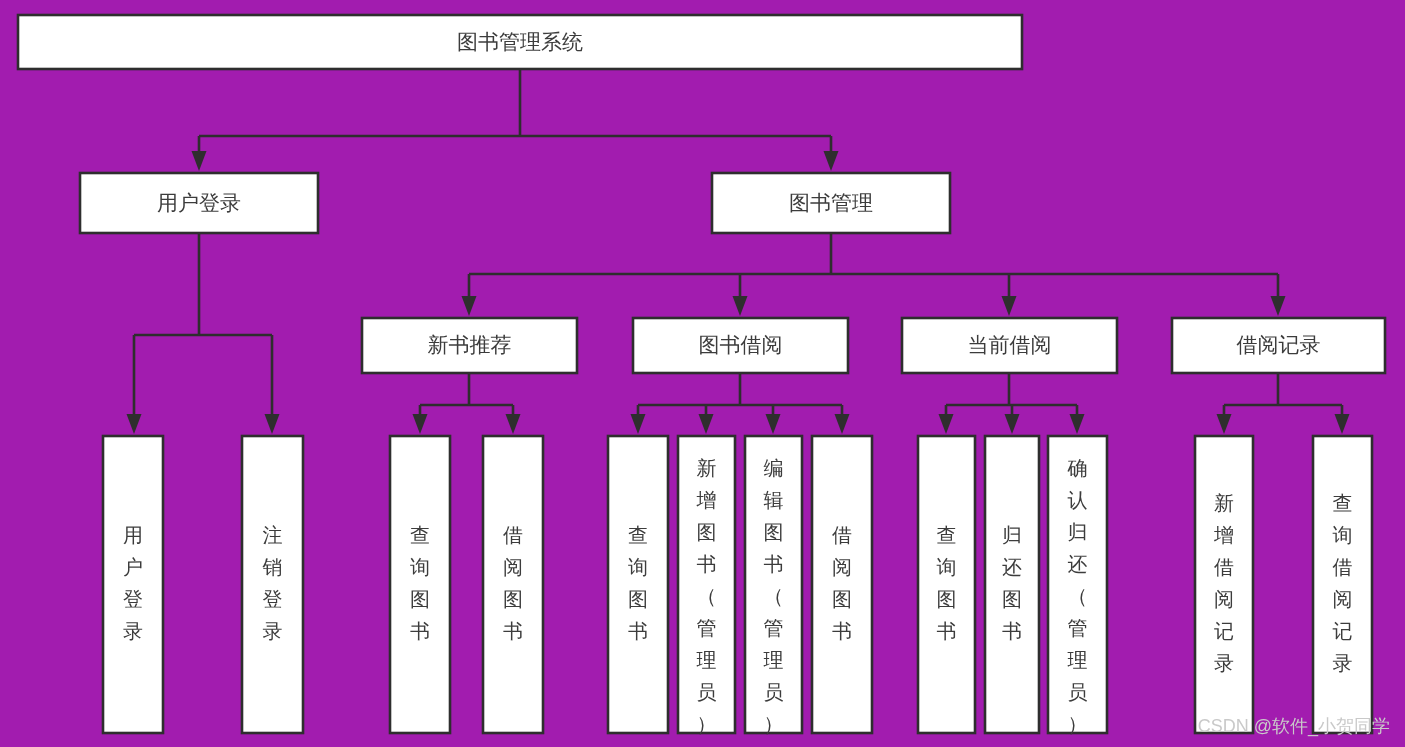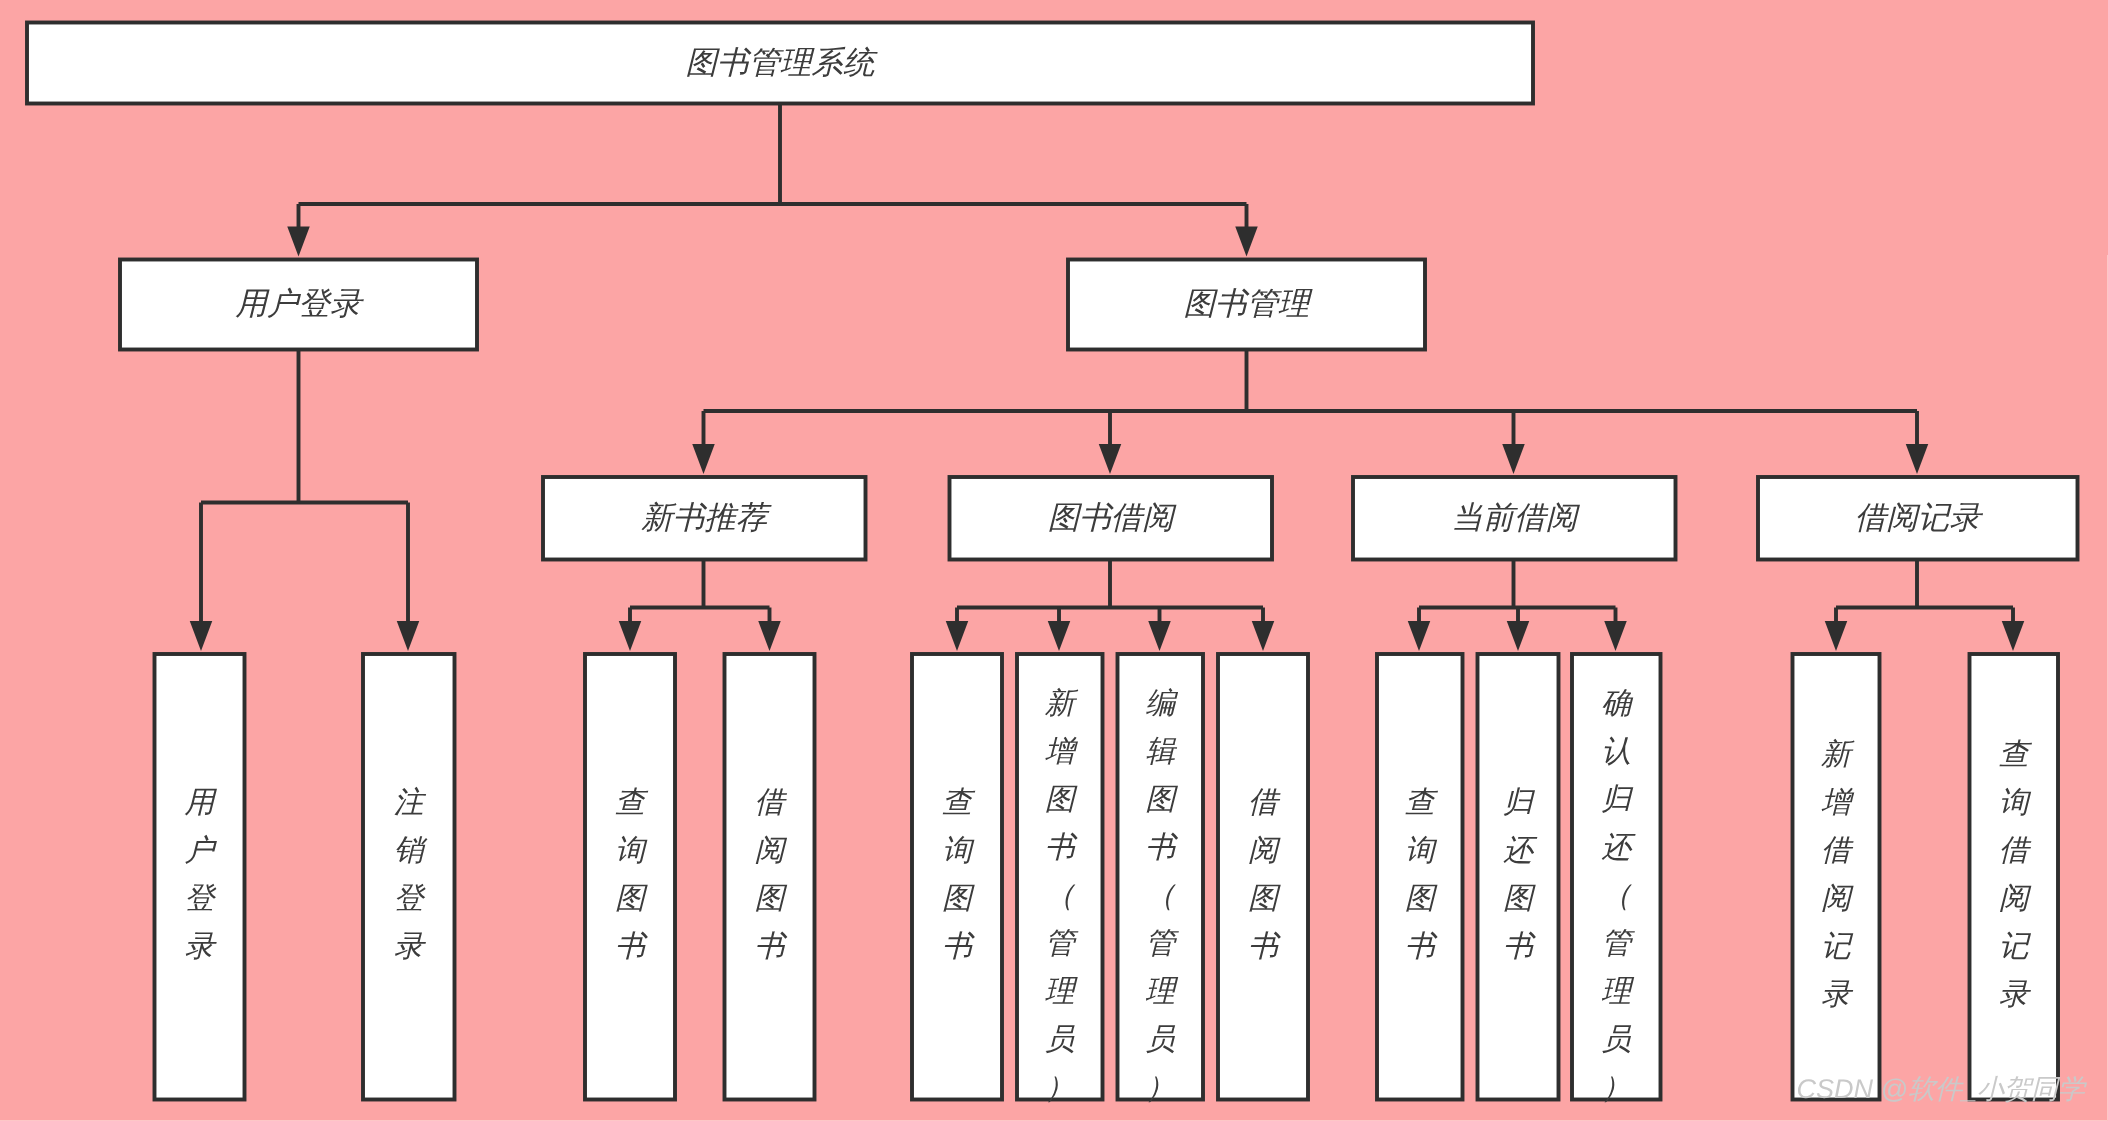--- a/index.html
+++ b/index.html
@@ -12,22 +12,21 @@
     width: 1405px;
     height: 747px;
     font-family: "Liberation Sans", "DejaVu Sans", sans-serif;
     overflow: hidden;
     position: relative;
   }
   #diagram-root {
     position: relative;
     width: 1405px;
     height: 747px;
-    background: #fca5a5;
-    font-style: italic;
+    background: #a21caf;
   }
   svg.diagram-canvas {
     position: absolute;
     left: 0;
     top: 0;
     width: 1405px;
     height: 747px;
     display: block;
   }
   .node-box {

